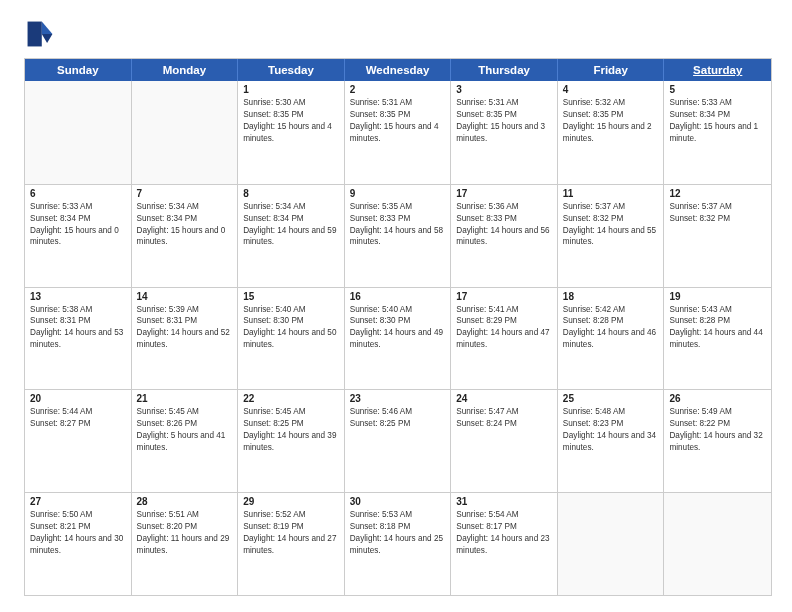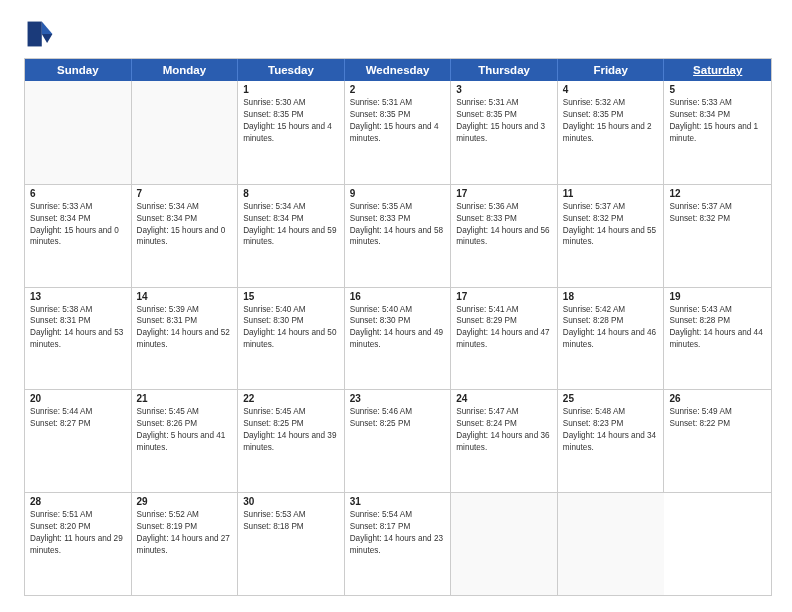--- a/index.html
+++ b/index.html
@@ -280,51 +280,58 @@
           </div>
           <div class="cal-cell">
             <div class="day-num">23</div>
             <div class="cell-line">Sunrise: 5:46 AM</div>
             <div class="cell-line">Sunset: 8:25 PM</div>
           </div>
           <div class="cal-cell">
             <div class="day-num">24</div>
             <div class="cell-line">Sunrise: 5:47 AM</div>
             <div class="cell-line">Sunset: 8:24 PM</div>
-            <div class="cell-line">Daylight: 14 hours and 36 minutes.</div>
           </div>
           <div class="cal-cell">
             <div class="day-num">25</div>
             <div class="cell-line">Sunrise: 5:48 AM</div>
             <div class="cell-line">Sunset: 8:23 PM</div>
             <div class="cell-line">Daylight: 14 hours and 34 minutes.</div>
           </div>
           <div class="cal-cell">
             <div class="day-num">26</div>
             <div class="cell-line">Sunrise: 5:49 AM</div>
             <div class="cell-line">Sunset: 8:22 PM</div>
+            <div class="cell-line">Daylight: 14 hours and 32 minutes.</div>
           </div>
         </div>
         <div class="cal-row">
+          <div class="cal-cell">
+            <div class="day-num">27</div>
+            <div class="cell-line">Sunrise: 5:50 AM</div>
+            <div class="cell-line">Sunset: 8:21 PM</div>
+            <div class="cell-line">Daylight: 14 hours and 30 minutes.</div>
+          </div>
           <div class="cal-cell">
             <div class="day-num">28</div>
             <div class="cell-line">Sunrise: 5:51 AM</div>
             <div class="cell-line">Sunset: 8:20 PM</div>
             <div class="cell-line">Daylight: 11 hours and 29 minutes.</div>
           </div>
           <div class="cal-cell">
             <div class="day-num">29</div>
             <div class="cell-line">Sunrise: 5:52 AM</div>
             <div class="cell-line">Sunset: 8:19 PM</div>
             <div class="cell-line">Daylight: 14 hours and 27 minutes.</div>
           </div>
           <div class="cal-cell">
             <div class="day-num">30</div>
             <div class="cell-line">Sunrise: 5:53 AM</div>
             <div class="cell-line">Sunset: 8:18 PM</div>
+            <div class="cell-line">Daylight: 14 hours and 25 minutes.</div>
           </div>
           <div class="cal-cell">
             <div class="day-num">31</div>
             <div class="cell-line">Sunrise: 5:54 AM</div>
             <div class="cell-line">Sunset: 8:17 PM</div>
             <div class="cell-line">Daylight: 14 hours and 23 minutes.</div>
           </div>
           <div class="cal-cell empty"></div>
           <div class="cal-cell empty"></div>
         </div>

